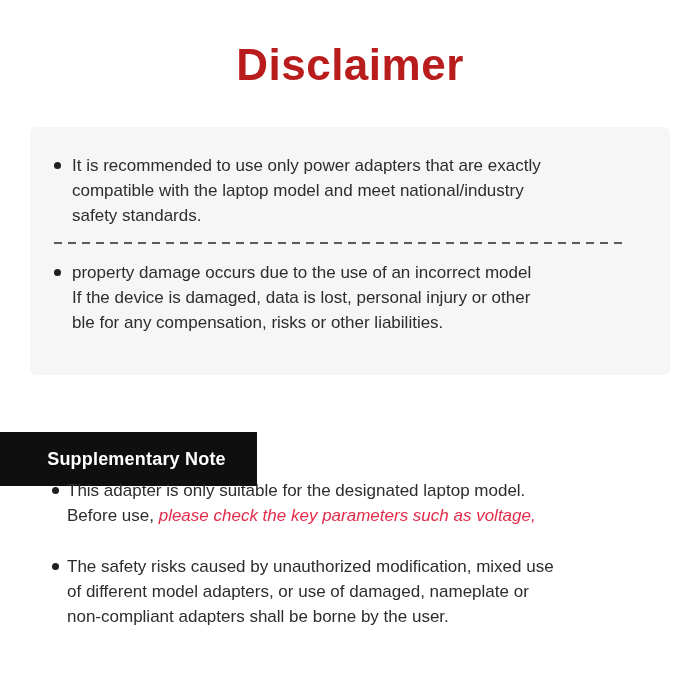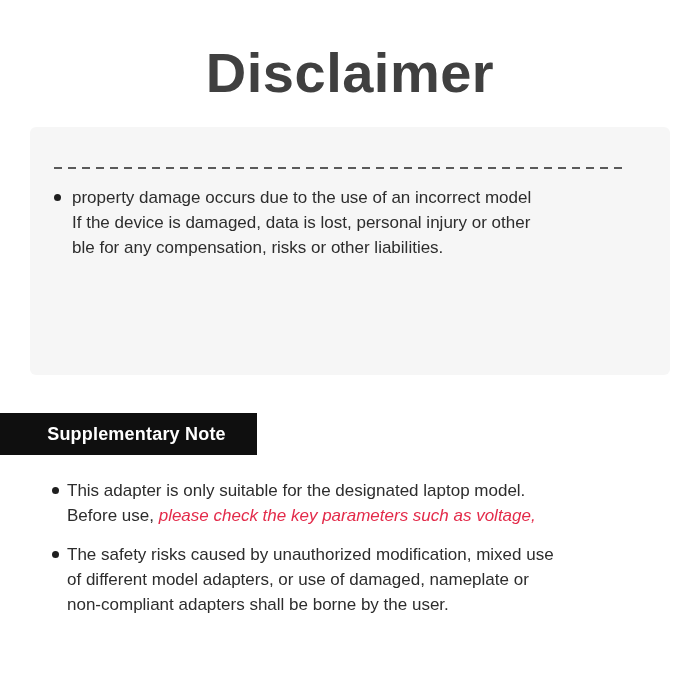--- a/index.html
+++ b/index.html
@@ -15,24 +15,24 @@
       width: 700px;
       height: 700px;
       background: #ffffff;
     }
     .title {
       position: absolute;
       top: 40px;
       left: 0;
       width: 700px;
       text-align: center;
-      font-size: 56px;
+      font-size: 44px;
       font-weight: bold;
       letter-spacing: 0.5px;
-      color: #404040;
+      color: #b91c1c;
     }
     .gray-box {
       position: absolute;
       left: 30px;
       top: 127px;
       width: 640px;
       height: 248px;
       background: #f6f6f6;
       border-radius: 6px;
       padding: 26px 26px 0 24px;
@@ -57,55 +57,63 @@
       white-space: nowrap;
     }
     .divider {
       height: 2px;
       margin: 14px 20px 16px 0;
       background: repeating-linear-gradient(to right, #5a5a5a 0 8px, transparent 8px 14px);
     }
     .tag {
       position: absolute;
       left: 0;
-      top: 413px;
+      top: 432px;
       width: 257px;
-      height: 42px;
+      height: 54px;
       background: #0f0f0f;
       display: flex;
       align-items: center;
       justify-content: center;
       padding-left: 16px;
     }
     .tag span {
       color: #ffffff;
       font-size: 18px;
       font-weight: bold;
       letter-spacing: 0.2px;
       white-space: nowrap;
     }
     .note-list {
       position: absolute;
       left: 52px;
       top: 478px;
       display: flex;
       flex-direction: column;
-      gap: 14px;
+      gap: 26px;
     }
     .note-list .dot { margin-right: 8px; }
     .seg-red { color: #e32b4a; font-style: italic; }
   </style>
 </head>
 <body>
 
 <div class="page">
 
   <h1 class="title">Disclaimer</h1>
 
   <div class="gray-box">
+    <div class="bullet">
+      <span class="dot"></span>
+      <div class="bullet-text">
+          <div class="line"><span>It is recommended to use only power adapters that are exactly</span></div>
+          <div class="line"><span>compatible with the laptop model and meet national/industry</span></div>
+          <div class="line"><span>safety standards.</span></div>
+        </div>
+    </div>
 
     <div class="divider"></div>
 
     <div class="bullet">
       <span class="dot"></span>
       <div class="bullet-text">
           <div class="line"><span>property damage occurs due to the use of an incorrect model</span></div>
           <div class="line"><span>If the device is damaged, data is lost, personal injury or other</span></div>
           <div class="line"><span>ble for any compensation, risks or other liabilities.</span></div>
         </div>

